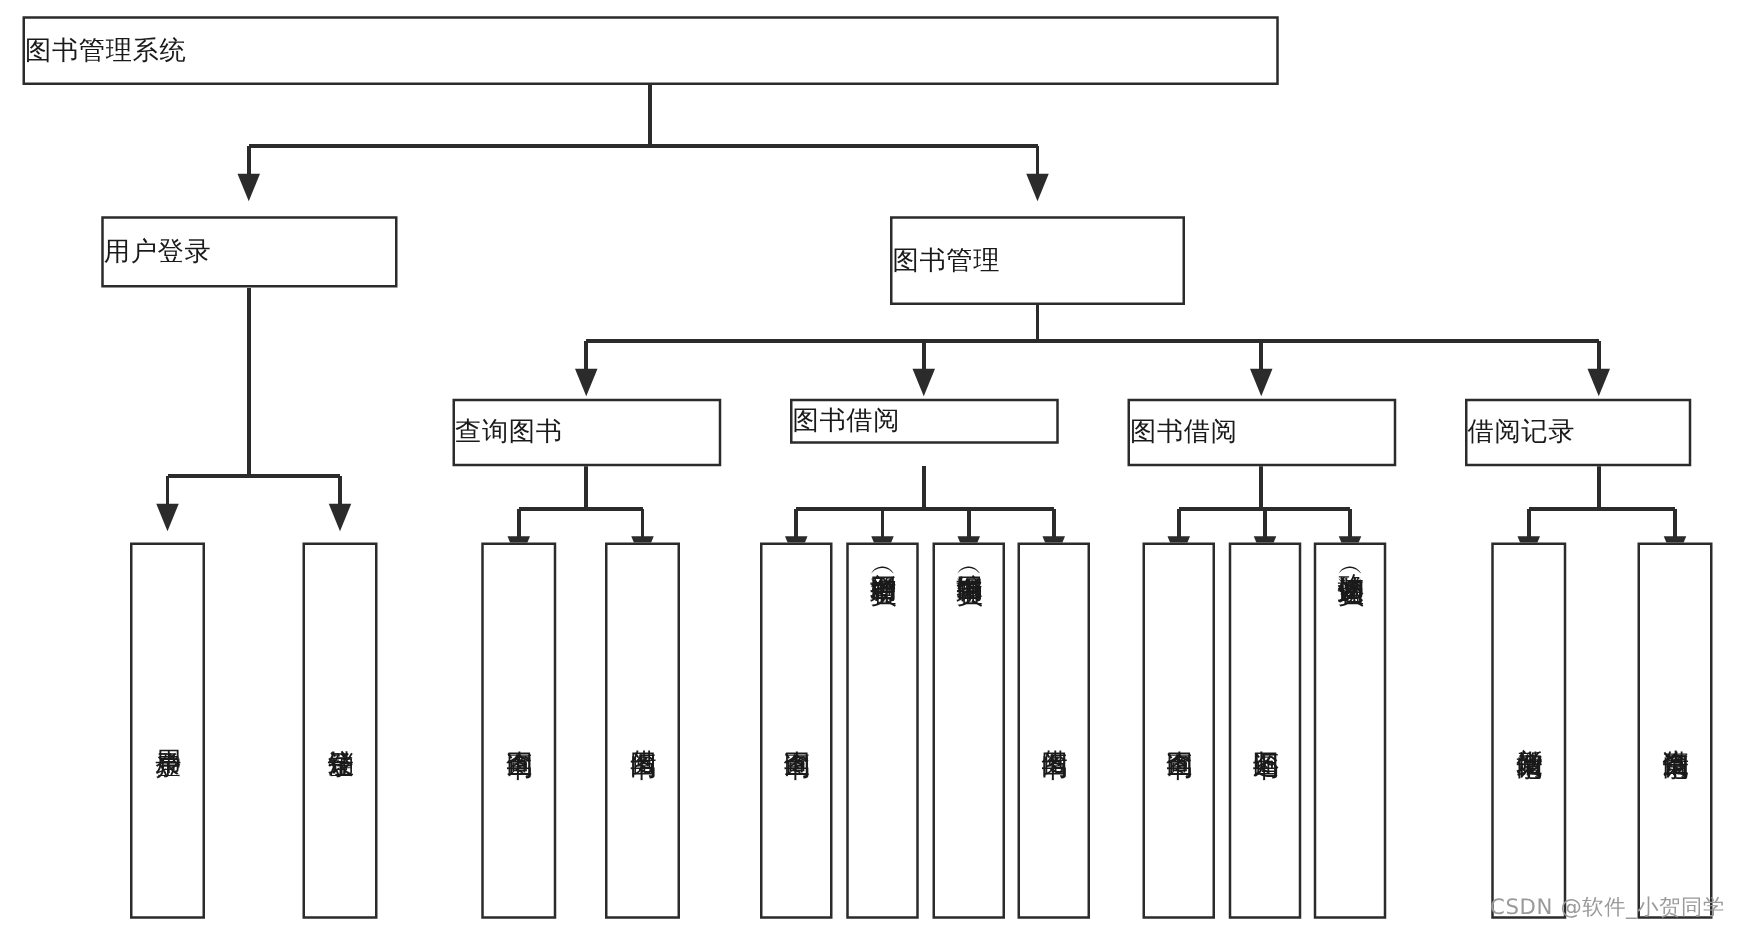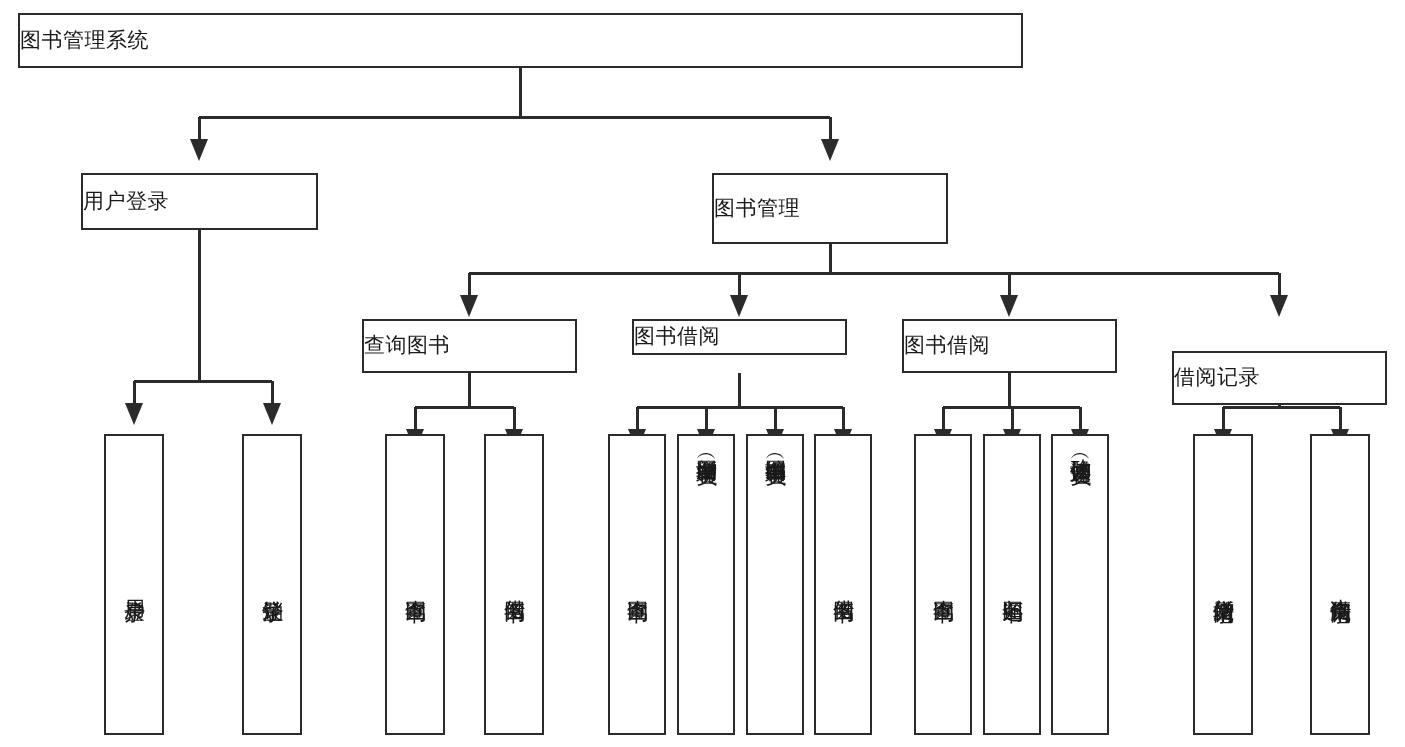--- a/index.html
+++ b/index.html
@@ -143,21 +143,21 @@
       </div>
       <div class="node-box" style="left: 362px; top: 319px; width: 215px; height: 54px;">
         <span class="node-label-h">查询图书</span>
       </div>
       <div class="node-box" style="left: 632px; top: 319px; width: 215px; height: 36px;">
         <span class="node-label-h">图书借阅</span>
       </div>
       <div class="node-box" style="left: 902px; top: 319px; width: 215px; height: 54px;">
         <span class="node-label-h">图书借阅</span>
       </div>
-      <div class="node-box" style="left: 1172px; top: 319px; width: 215px; height: 54px; margin-top: 32px;">
+      <div class="node-box" style="left: 1172px; top: 319px; width: 181px; height: 54px;">
         <span class="node-label-h">借阅记录</span>
       </div>
       <div class="node-box vertical" style="left: 104px; top: 434px; width: 60px; height: 301px;">
         <span class="node-label-v">用户登录</span>
       </div>
       <div class="node-box vertical" style="left: 242px; top: 434px; width: 60px; height: 301px;">
         <span class="node-label-v">注销登录</span>
       </div>
       <div class="node-box vertical" style="left: 385px; top: 434px; width: 60px; height: 301px;">
         <span class="node-label-v">查询图书</span>
@@ -187,14 +187,15 @@
         <span class="node-label-v">确认归还（管理员）</span>
       </div>
       <div class="node-box vertical" style="left: 1193px; top: 434px; width: 60px; height: 301px;">
         <span class="node-label-v">新增借阅记录</span>
       </div>
       <div class="node-box vertical" style="left: 1310px; top: 434px; width: 60px; height: 301px;">
         <span class="node-label-v">查询借阅记录</span>
       </div>
     </div>
 
+  <div class="watermark">CSDN @软件_小贺同学</div>
 
 </div>
 
 </body></html>

